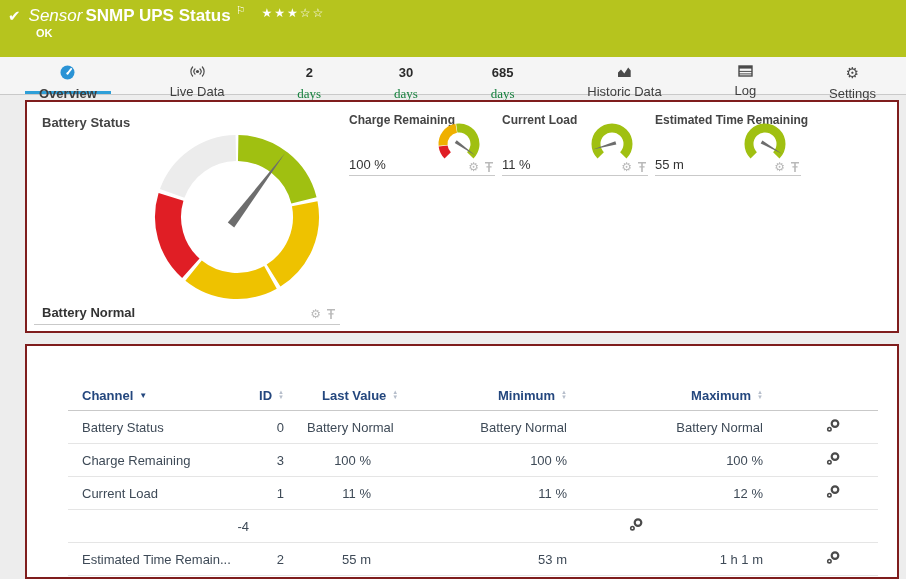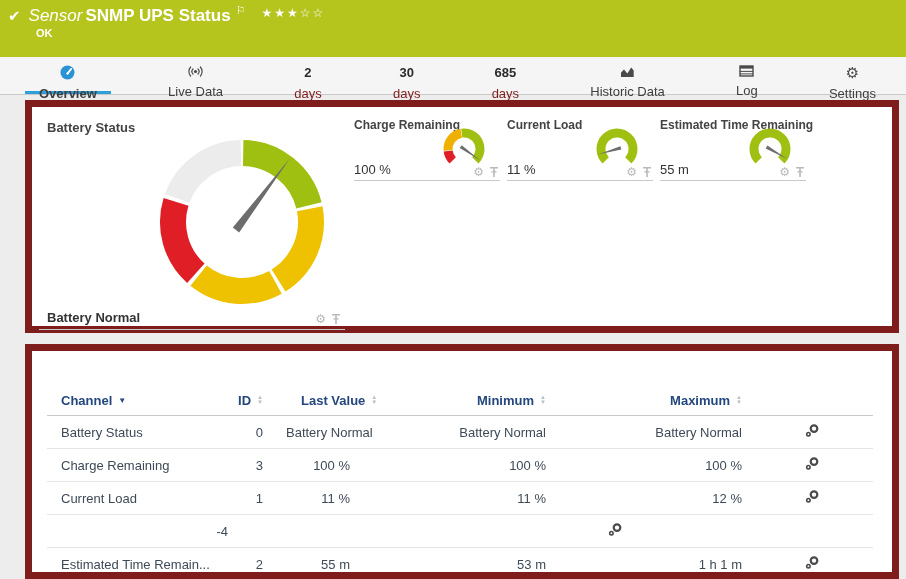--- a/index.html
+++ b/index.html
@@ -18,41 +18,41 @@
   .stars { margin-left:16px; font-size:12px; letter-spacing:2px; position:relative; top:-3px; cursor:pointer; }
   .ok { position:absolute; left:36px; top:27px; font-size:11px; font-weight:700; }
   
   .tabbar { position:absolute; left:0; top:57px; width:906px; height:38px;
     background:#f5f5f5; border-bottom:1px solid #c9c9c9;
     display:flex; justify-content:space-between; padding:0 16px 0 25px; }
   .tab { display:flex; align-items:center; gap:6px; font-size:13px; color:#3e3e3e;
     padding:8px 14px; height:100%; cursor:pointer; border-bottom:3px solid transparent;flex-direction:column; }
   .tab.active { border-bottom-color:#2e9fd8; font-weight:700; }
   .tab .num { font-weight:700; color:#2b2b2b; }
-  .tab .day-lbl { color:#7f1d1d; }
+  .tab .day-lbl { color:#15803d;font-family:Liberation Serif, serif; }
   .tab .ticon { display:flex; align-items:center; }
   .tab .gear-glyph { font-size:15px; color:#4a4a4a; line-height:1; }
   
-  .panel { position:absolute; background:#fff; border:7px solid #7f1d1d; }
+  .panel { position:absolute; background:#fff; border:2px solid #7f1d1d; }
   #gauges-panel { left:25px; top:100px; width:874px; height:233px; }
   #table-panel  { left:25px; top:344px; width:874px; height:235px; }
   
   .mcell { position:absolute; left:7px; top:8px; width:306px; height:215px; border-bottom:1px solid #c9c9c9; }
   .g-title { position:absolute; left:8px; top:5px; font-size:13px; font-weight:700; color:#444; white-space:nowrap; }
   .m-svg { position:absolute; left:117px; top:21px; }
   .g-value { position:absolute; left:8px; bottom:4px; font-size:13px; font-weight:700; color:#333; white-space:nowrap; }
   .g-icons { position:absolute; right:4px; bottom:4px; display:flex; gap:5px; align-items:center; }
   .g-icons .gp { font-size:12px; line-height:1; color:#b9b9b9; cursor:pointer; }
   .scell { position:absolute; top:8px; width:146px; height:66px; border-bottom:1px solid #c9c9c9; }
   .scell .g-title { left:0; top:3px; font-size:12px; }
   .s-svg { position:absolute; right:13px; top:13px; }
   .scell .g-value { left:0; bottom:3px; font-weight:400; }
   .scell .g-icons { right:1px; bottom:2px; }
   
-  .tbl { position:absolute; left:15px; top:34px; right:19px; font-size:13px; color:#3e4a57; }
+  .tbl { position:absolute; left:41px; top:34px; right:19px; font-size:13px; color:#3e4a57; }
   .trow { display:grid; grid-template-columns:185px 35px 120px 180px 197px 1fr;
     align-items:center; height:33px; border-bottom:1px solid #e5e5e5; }
   .trow.thead { height:31px; border-bottom:1px solid #c9c9c9; color:#24477e; font-weight:700; }
   .cell { white-space:nowrap; }
   .a-l { padding-left:14px; text-align:left; }
   .a-r { text-align:right; }
   .c1 { padding-right:4px; }
   .c2.num { padding-right:37px; text-align:right; }
   .c2.txt { padding-left:19px; text-align:left; }
   .c2h { padding-left:34px; text-align:left; }

